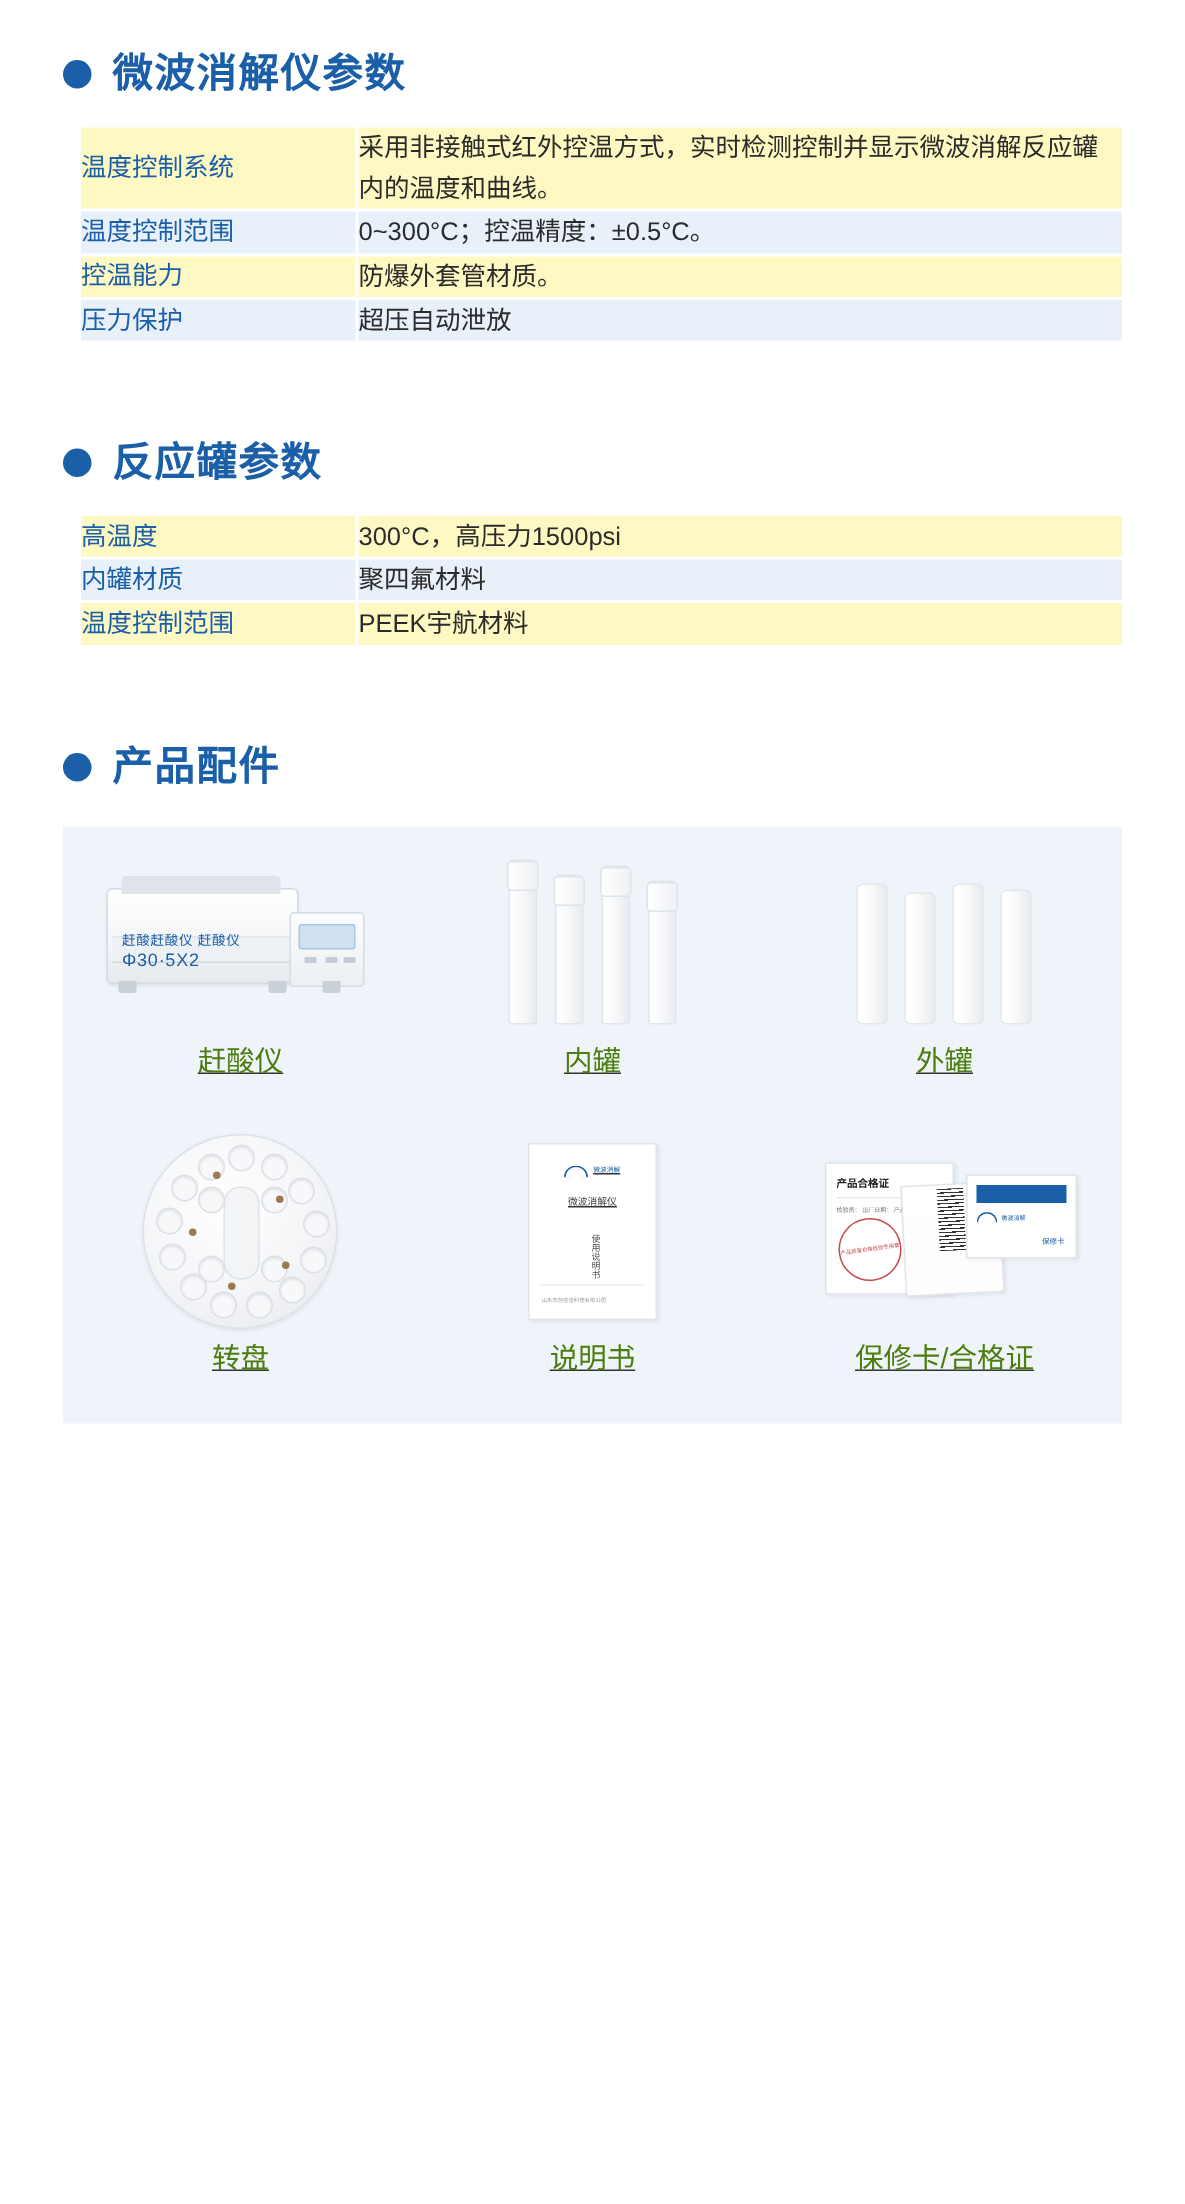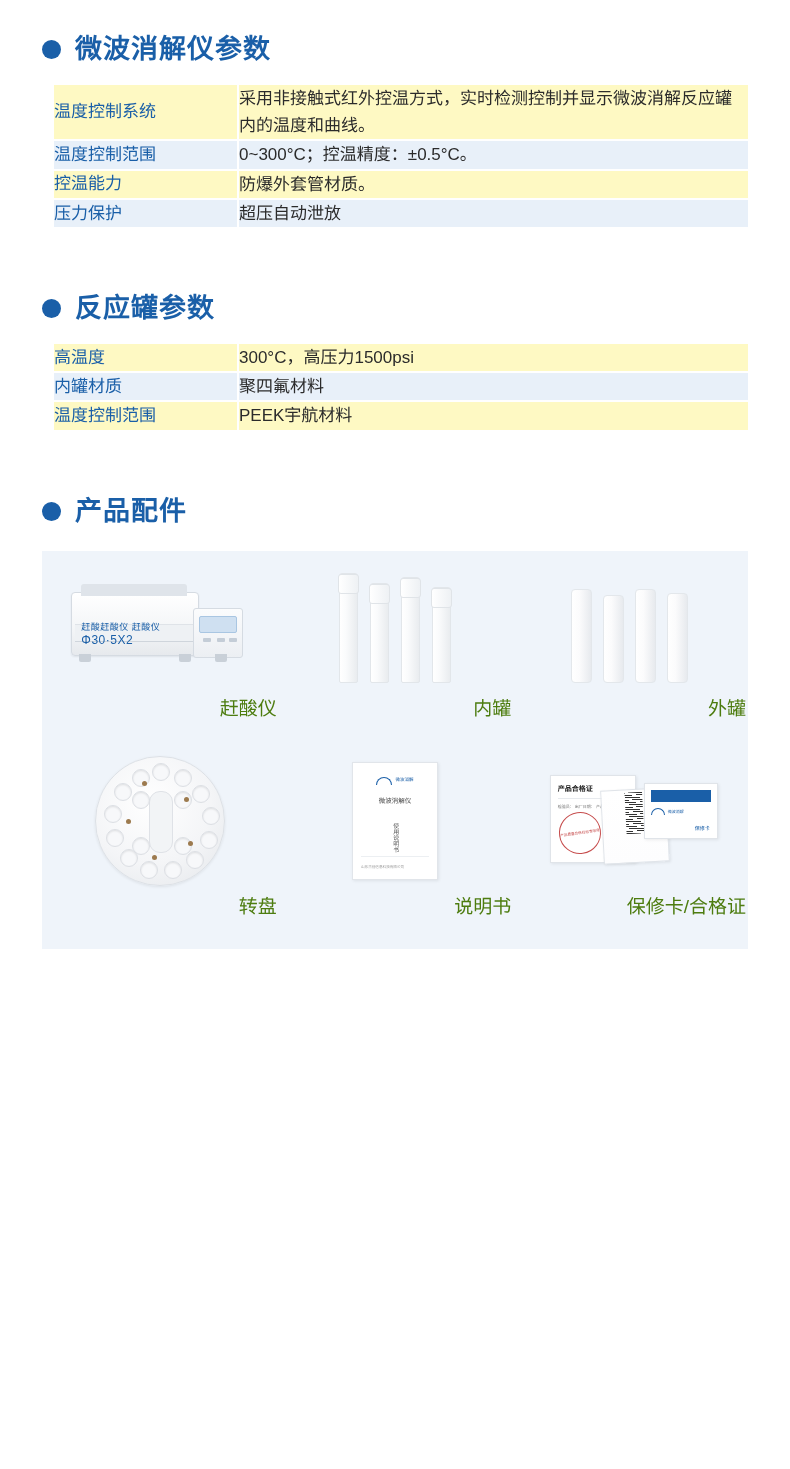--- a/index.html
+++ b/index.html
@@ -100,23 +100,24 @@
     grid-auto-rows: 196px;
     gap: 2px;
     padding: 2px;
     box-sizing: border-box;
   }
   .acc-cell {
     background: #eff4fa;
     position: relative;
     display: flex;
     flex-direction: column;
-    align-items: flex-end;
+    align-items: center;
     justify-content: flex-start;
     overflow: hidden;
+    text-decoration: underline;
   }
   .acc-cell + .acc-cell { }
   .acc-art {
     height: 140px;
     width: 100%;
     display: flex;
     align-items: center;
     justify-content: center;
     position: relative;
   }

